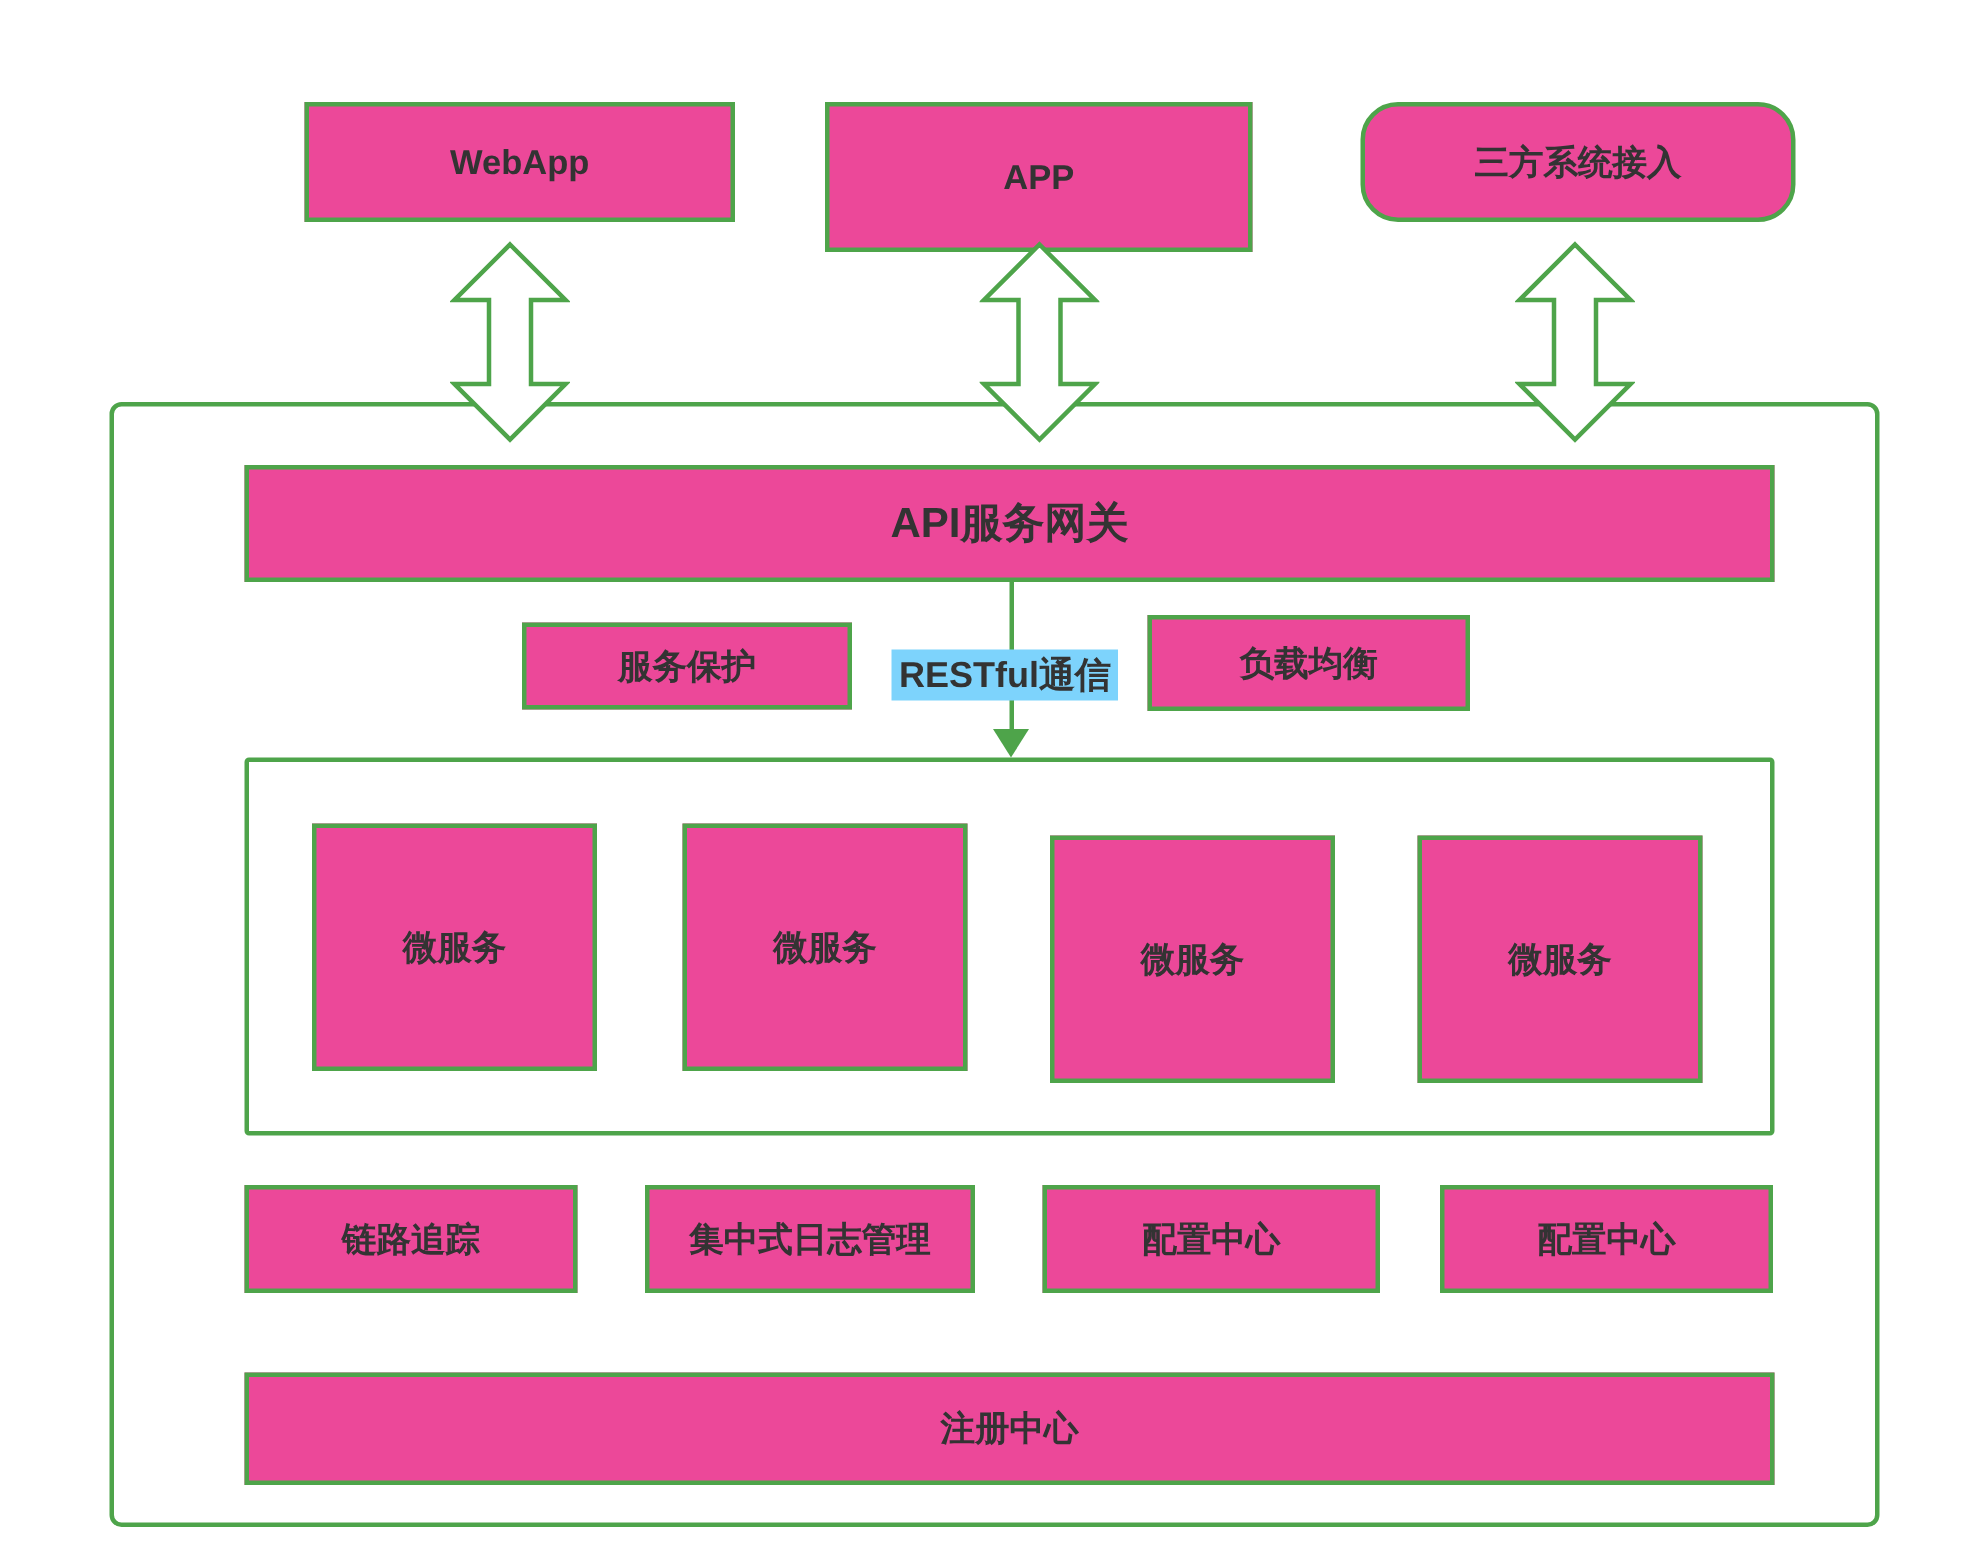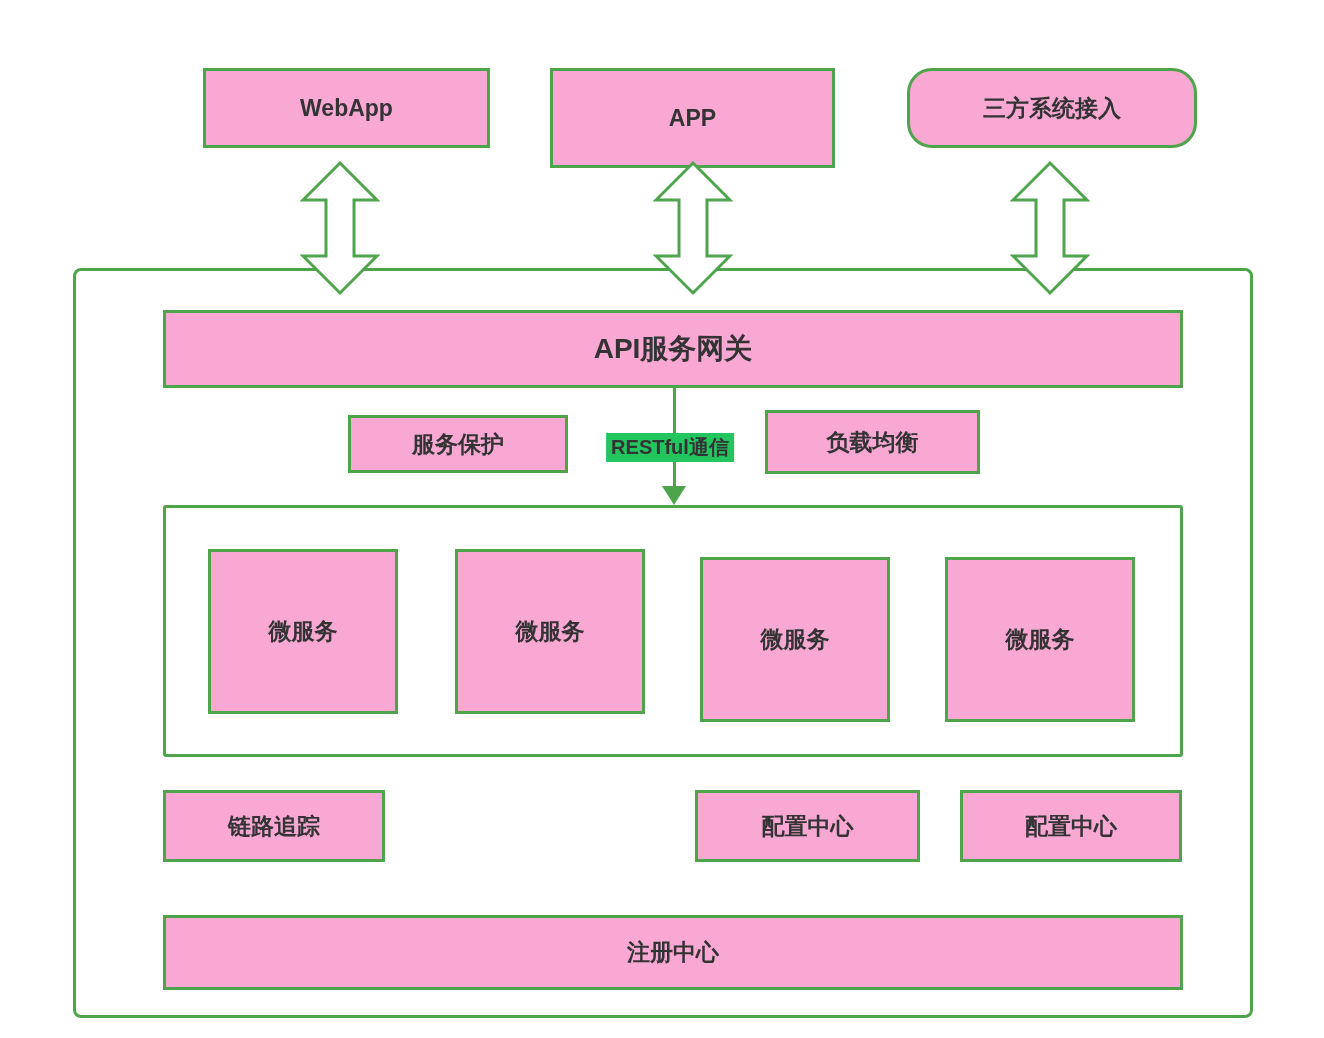--- a/index.html
+++ b/index.html
@@ -12,21 +12,21 @@
     position:relative;
     width:1324px;
     height:1038px;
     background:#ffffff;
     overflow:hidden;
   }
   .box{
     position:absolute;
     box-sizing:border-box;
     border:3px solid var(--green);
-    background:#f9a8d4;
+    background:#ec4899;
     display:flex;
     align-items:center;
     justify-content:center;
     font-weight:bold;
     font-size:23px;
     color:var(--text);
     text-align:center;
     z-index:2;
   }
   .container-box{
@@ -54,21 +54,21 @@
   .load-balance{left:765px;top:410px;width:215px;height:64px;text-align:right;}
   
   .conn-line{position:absolute;left:673px;top:388px;width:3px;height:100px;background:var(--green);z-index:2;}
   .conn-head{
     position:absolute;left:662px;top:486px;width:0;height:0;
     border-left:12px solid transparent;border-right:12px solid transparent;
     border-top:19px solid var(--green);z-index:2;
   }
   .conn-label{
     position:absolute;left:670px;top:433px;transform:translateX(-50%);
-    background:#22c55e;padding:1px 5px;font-weight:bold;font-size:20px;
+    background:#7dd3fc;padding:1px 5px;font-weight:bold;font-size:24px;
     color:var(--text);white-space:nowrap;z-index:4;
   }
   
   .micro-wrap{left:163px;top:505px;width:1020px;height:252px;border-radius:3px;}
   .micro{width:190px;height:165px;border-radius:0;}
   .micro-1{left:208px;top:549px;}
   .micro-2{left:455px;top:549px;}
   .micro-3{left:700px;top:557px;}
   .micro-4{left:945px;top:557px;}
   
@@ -117,18 +117,19 @@
   <div class="box svc-protect">服务保护</div>
   <div class="box load-balance">负载均衡</div>
 
   <div class="container-box micro-wrap"></div>
   <div class="box micro micro-1">微服务</div>
   <div class="box micro micro-2">微服务</div>
   <div class="box micro micro-3">微服务</div>
   <div class="box micro micro-4">微服务</div>
 
   <div class="box support support-1">链路追踪</div>
+  <div class="box support support-2">集中式日志管理</div>
   <div class="box support support-3">配置中心</div>
   <div class="box support support-4">配置中心</div>
 
   <div class="box registry">注册中心</div>
 
 </div>
 
 </body></html>

